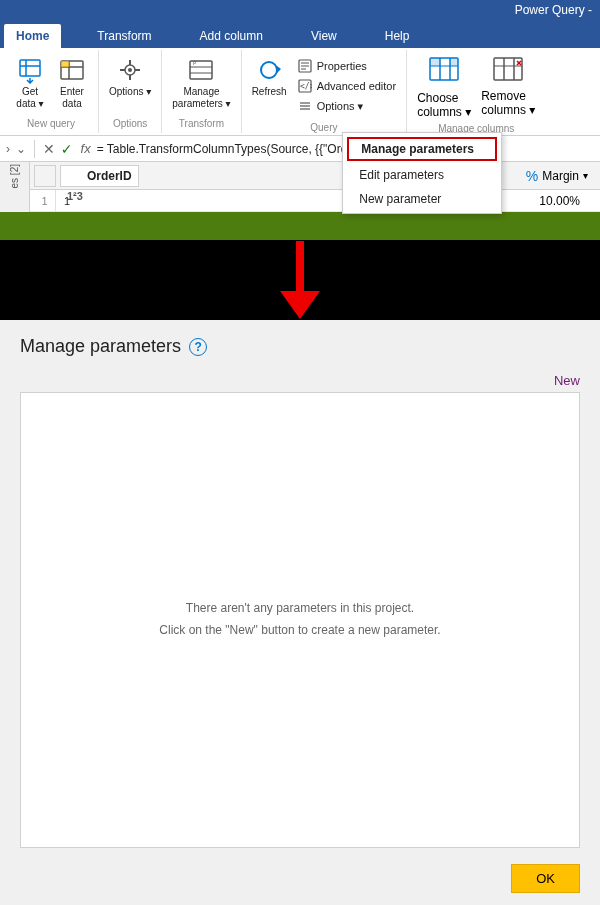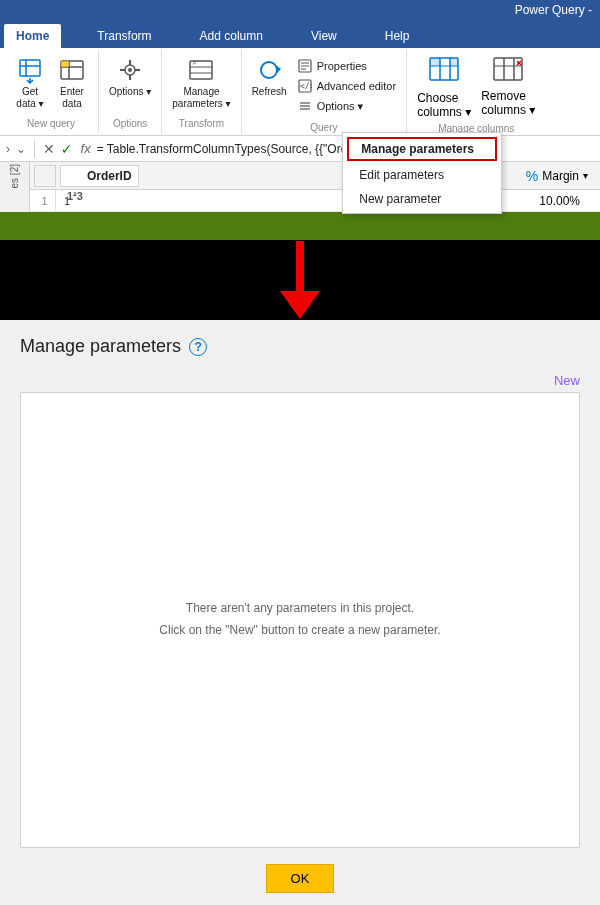--- a/index.html
+++ b/index.html
@@ -354,21 +354,21 @@
     }
 
     .dialog-body {
       flex: 1;
       display: flex;
       flex-direction: column;
       padding: 4px 20px;
     }
 
     .new-btn {
-      color: #8b5cf6;
+      color: #701a75;
       font-size: 13px;
       cursor: pointer;
       padding: 4px 0;
       align-self: flex-end;
       margin-right: 0;
       text-align: right;
       width: 180px;
     }
 
     .param-list-area {
@@ -389,21 +389,20 @@
       line-height: 1.8;
     }
 
     .dialog-footer {
       display: flex;
       align-items: center;
       justify-content: flex-end;
       padding: 12px 20px;
       gap: 8px;
       background: #f0f0f0;
-      flex-direction: column;
     }
 
     .btn-ok {
       background: #ffc000;
       border: 1px solid #e0a800;
       color: #000;
       padding: 6px 24px;
       font-size: 13px;
       cursor: pointer;
       border-radius: 0;

